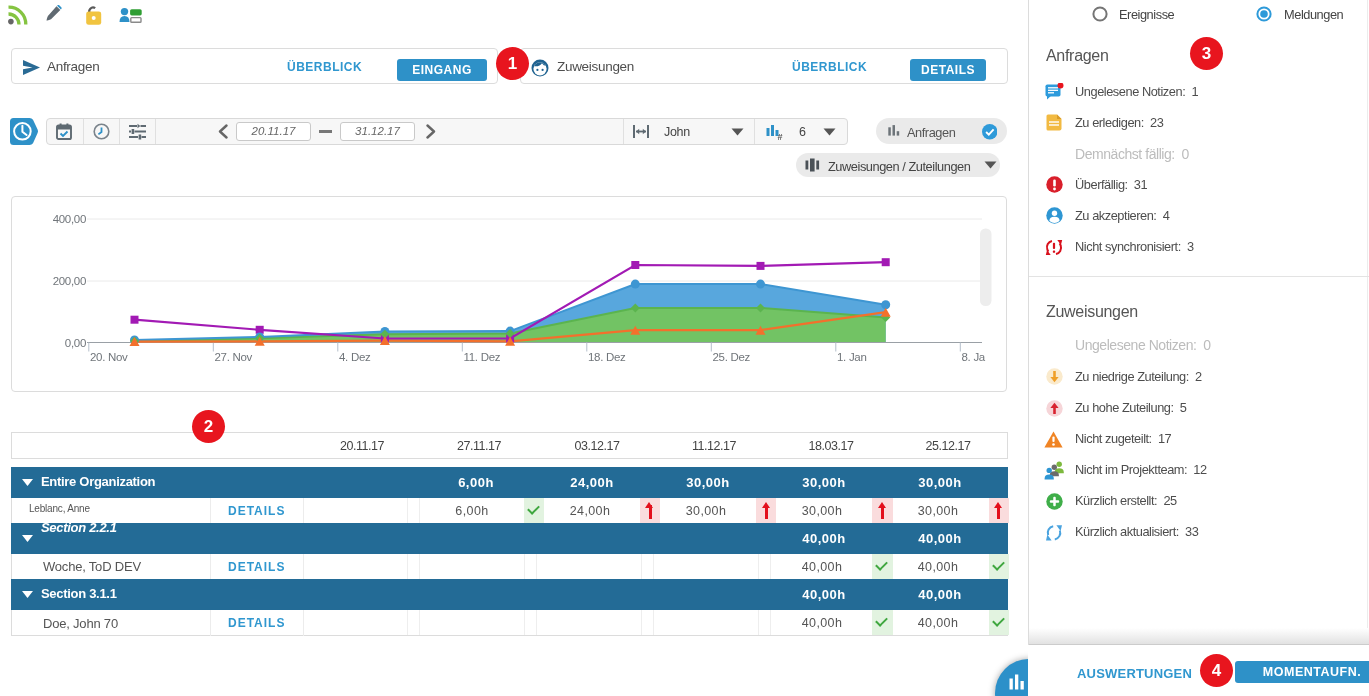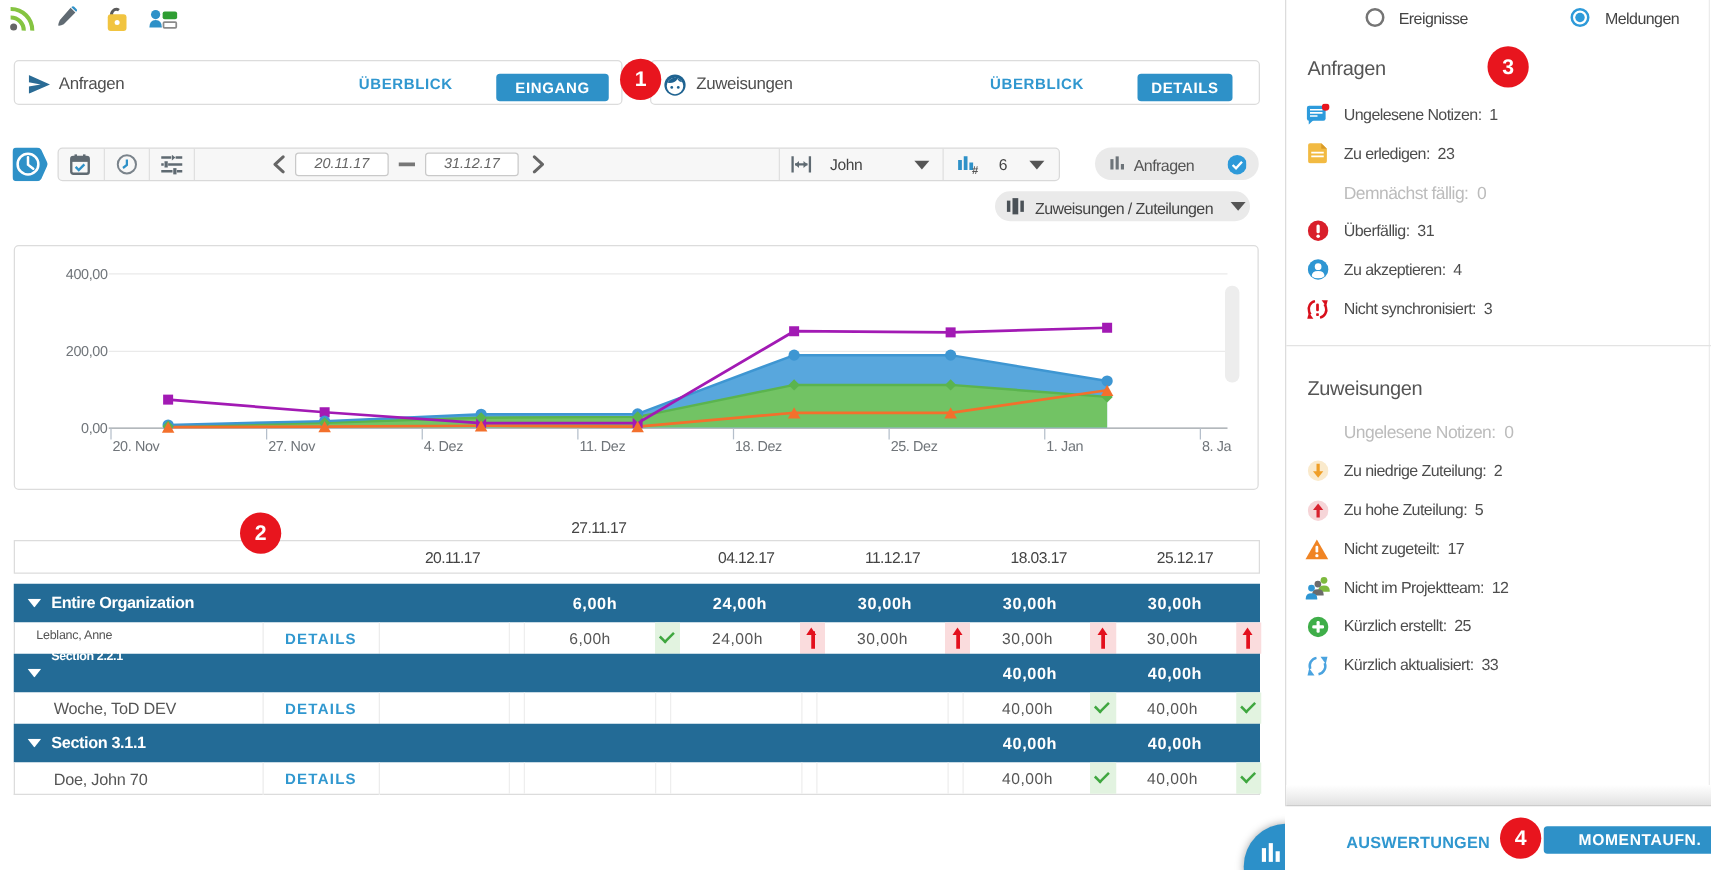--- a/index.html
+++ b/index.html
@@ -249,22 +249,22 @@
     <path d="M635.3 325.7 l5 9 -10 0 Z"></path>
         <path d="M760.5 325.7 l5 9 -10 0 Z"></path>
     <path d="M885.7 307.7 l5 9 -10 0 Z"></path>
   </g>
 
   <rect x="980" y="228.5" width="11.5" height="77.5" rx="5.5" fill="#ededed"></rect>
 </svg>
 
 <div class="abs" style="left:11px;top:432px;width:997px;height:27px;background:#fff;border:1px solid #dcdcdc;"></div>
 <div class="datelab" style="left:362px;top:438.5px;">20.11.17</div>
-<div class="datelab" style="left:479px;top:415px;">27.11.17</div>
-<div class="datelab" style="left:597px;top:438.5px;">04.12.17</div>
+<div class="datelab" style="left:479px;top:439px;">27.11.17</div>
+<div class="datelab" style="left:597px;top:438.5px;">03.12.17</div>
 <div class="datelab" style="left:714px;top:438.5px;">11.12.17</div>
 <div class="datelab" style="left:831px;top:438.5px;">18.03.17</div>
 <div class="datelab" style="left:948px;top:438.5px;">25.12.17</div>
 
 <div class="bluerow" style="top:467px;"></div>
 <svg class="abs" style="left:22px;top:479px;" width="11" height="7" viewBox="0 0 11 7">
       <path d="M 0 0 L 11 0 L 5.5 7 Z" fill="#fff"></path>
     </svg>
 <div class="abs" style="left:41px;top:474px;color:#fff;font-weight:bold;font-size:13px;letter-spacing:-0.3px;">Entire Organization</div>
 <div class="bval" style="left:476px;top:475px;">6,00h</div>
@@ -287,21 +287,21 @@
 <div class="abs scheck" style="left:523.8px;top:498px;"></div>
 <div class="abs sarrow" style="left:640px;top:498px;"></div>
 <div class="abs sarrow" style="left:756.2px;top:498px;"></div>
 <div class="abs sarrow" style="left:872.4px;top:498px;"></div>
 <div class="abs sarrow" style="left:988.6px;top:498px;"></div>
 
 <div class="bluerow" style="top:523px;"></div>
 <svg class="abs" style="left:22px;top:535px;" width="11" height="7" viewBox="0 0 11 7">
       <path d="M 0 0 L 11 0 L 5.5 7 Z" fill="#fff"></path>
     </svg>
-<div class="abs" style="left:41px;top:520px;color:#fff;font-weight:bold;font-size:10px;letter-spacing:-0.3px;">Section 2.2.1</div>
+<div class="abs" style="left:41px;top:520px;color:#fff;font-weight:bold;font-size:13px;letter-spacing:-0.3px;font-style:italic;">Section 2.2.1</div>
 <div class="bval" style="left:824px;top:531px;">40,00h</div>
 <div class="bval" style="left:940px;top:531px;">40,00h</div>
 
 <div class="whiterow" style="top:554px;"></div>
 <div class="abs" style="left:210px;top:554px;width:1px;height:25px;background:#ececec;"></div>
 <div class="abs" style="left:303px;top:554px;width:1px;height:25px;background:#ececec;"></div>
 <div class="abs" style="left:43px;top:559px;color:#555;font-size:13px;letter-spacing:-0.2px;">Woche, ToD DEV</div>
 <div class="abs link" style="left:228px;top:560px;font-size:12px;letter-spacing:1px;">DETAILS</div>
 <div class="abs" style="left:407px;top:554px;width:13px;height:25px;border-left:1px solid #eeeeee;border-right:1px solid #eeeeee;"></div>
 <div class="abs" style="left:524px;top:554px;width:13px;height:25px;border-left:1px solid #eeeeee;border-right:1px solid #eeeeee;"></div>

